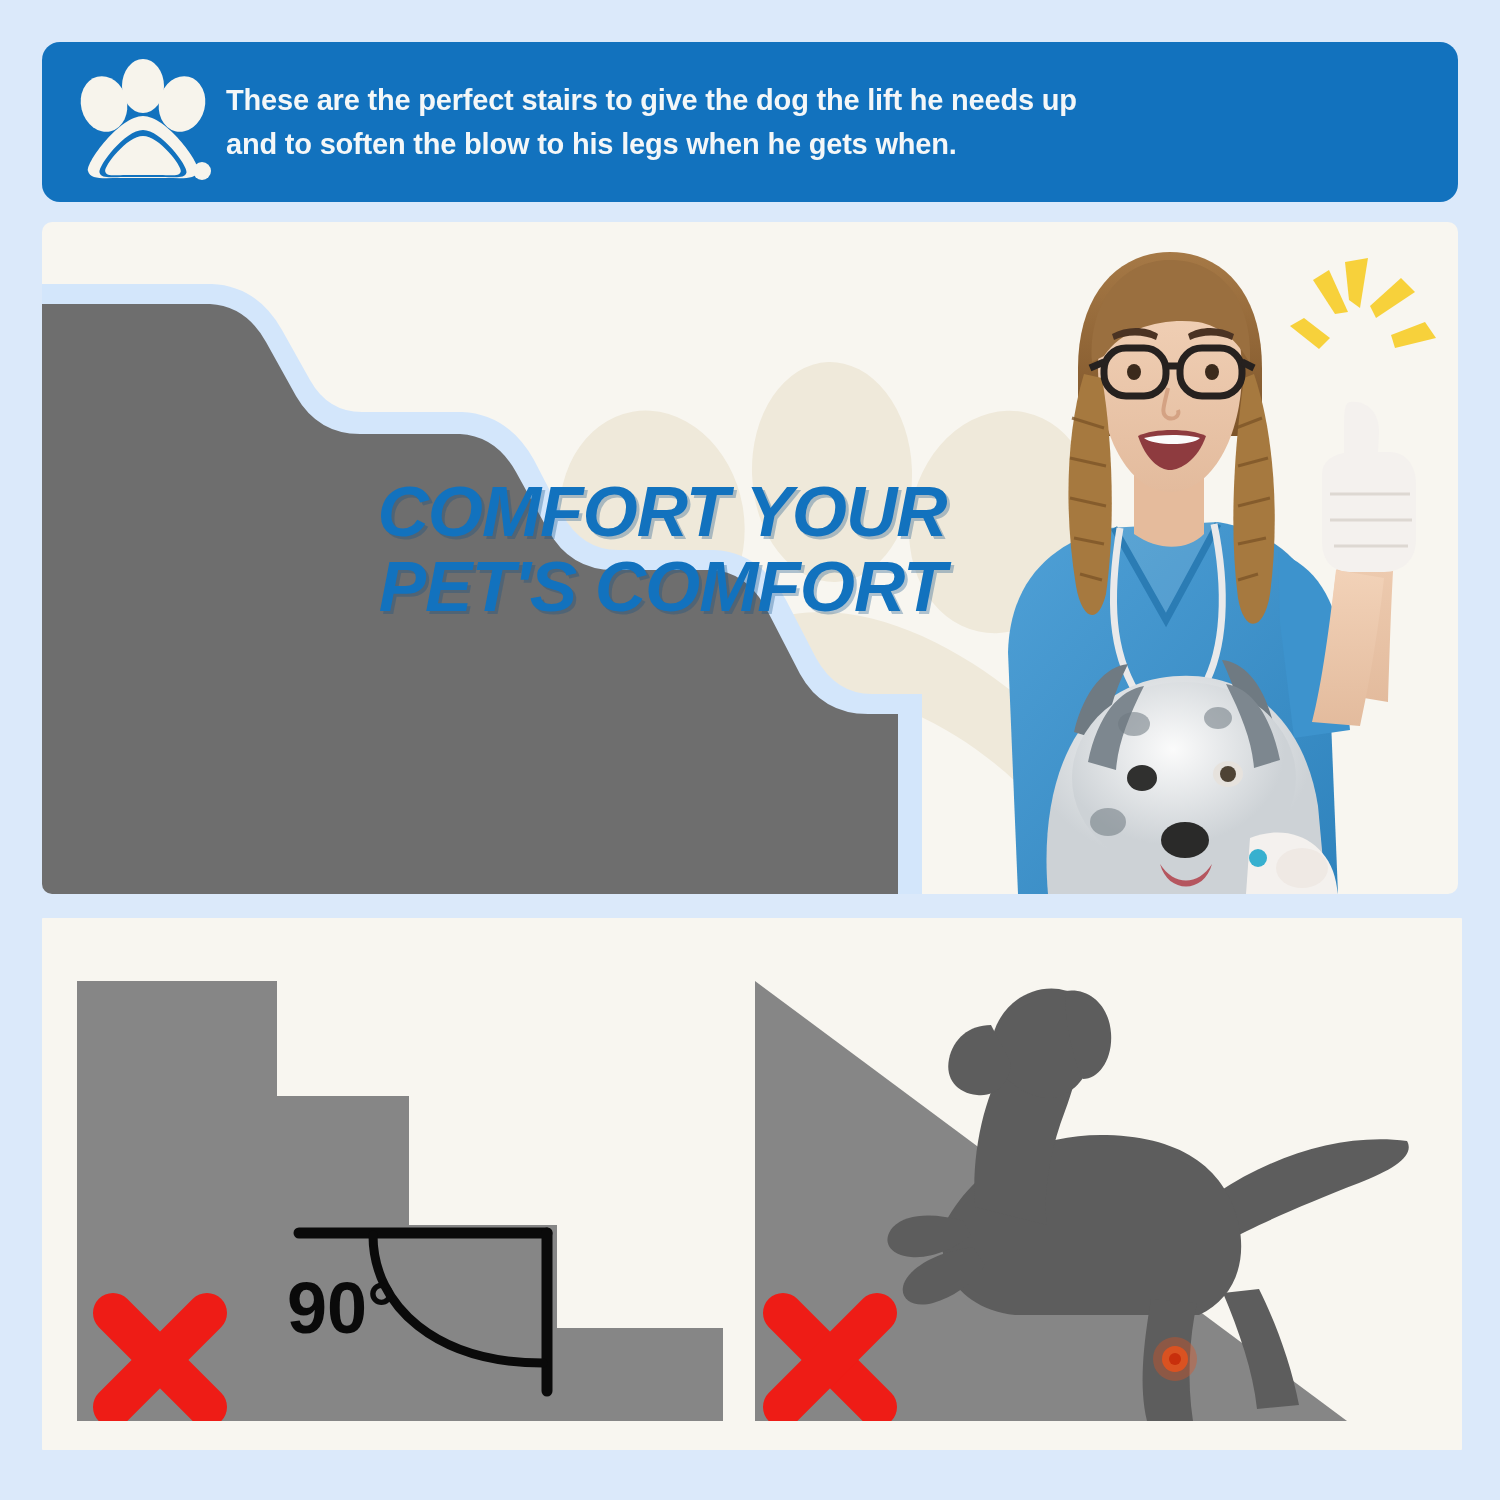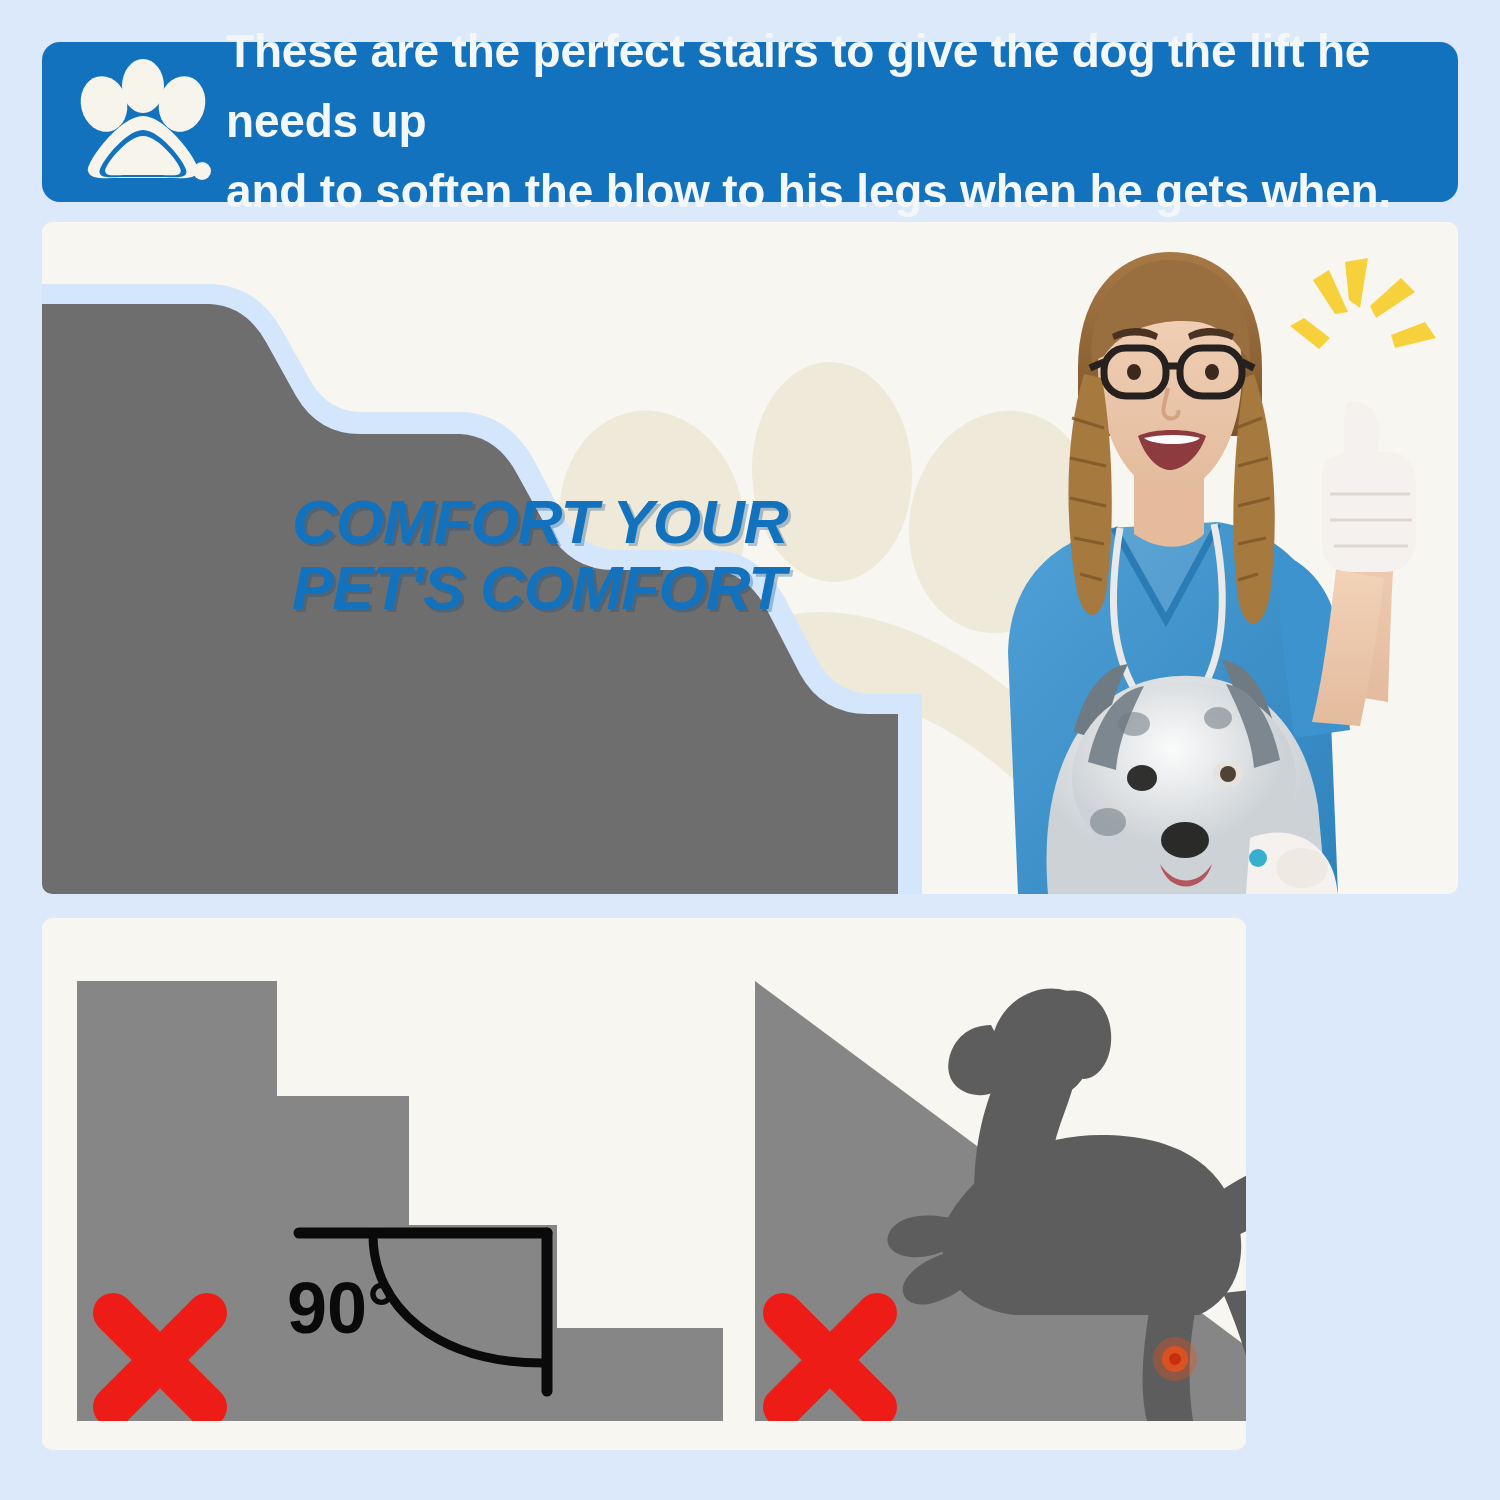--- a/index.html
+++ b/index.html
@@ -13,49 +13,48 @@
 
   
   .banner{
     position:absolute;left:42px;top:42px;width:1416px;height:160px;
     background:#1272be;border-radius:18px;
     display:flex;align-items:center;box-sizing:border-box;
     padding:0 26px 0 28px;
   }
   .paw-badge{width:146px;height:128px;flex:0 0 146px;}
   .banner-text{
-    color:#f4f7f8;font-size:46px;font-weight:bold;
+    color:#f4f7f8;font-size:29px;font-weight:bold;
     line-height:1.52;letter-spacing:-0.2px;
     margin-left:10px;
   }
 
   
   .hero{
     position:absolute;left:42px;top:222px;width:1416px;height:672px;
     background:#f8f6f0;border-radius:10px;overflow:hidden;
   }
   .hero-svg{position:absolute;left:0;top:0;width:1416px;height:672px;}
   .hero-title{
     position:absolute;left:250px;top:252px;width:740px;
-    text-align:left;
-    font-size:62px;font-weight:bold;font-style:italic;
+    text-align:center;
+    font-size:71px;font-weight:bold;font-style:italic;
     color:#1272be;line-height:1.06;letter-spacing:-1px;
     text-shadow:3px 3px 0 rgba(20,80,135,.32);
     z-index:5;
-    margin-top:15px;
   }
   .hero-title .l2{display:block;}
 
   
   .vet{position:absolute;right:0px;bottom:0;width:560px;height:672px;z-index:6;}
 
   
   .bottom{
-    position:absolute;left:42px;top:918px;width:1204px;height:532px;
-    background:#f8f6f0;border-radius:10px;overflow:hidden;
+    position:absolute;left:42px;top:918px;width:1420px;height:532px;
+    background:#f8f6f0;border-radius:1px;overflow:hidden;
   }
   .cell{position:absolute;top:45px;height:458px;overflow:hidden;}
   .cell-left{left:35px;width:646px;}
   .cell-right{left:705px;width:676px;}
   .cell svg{display:block;width:100%;height:100%;}
 </style>
 </head>
 <body>
 
 <div class="page">

